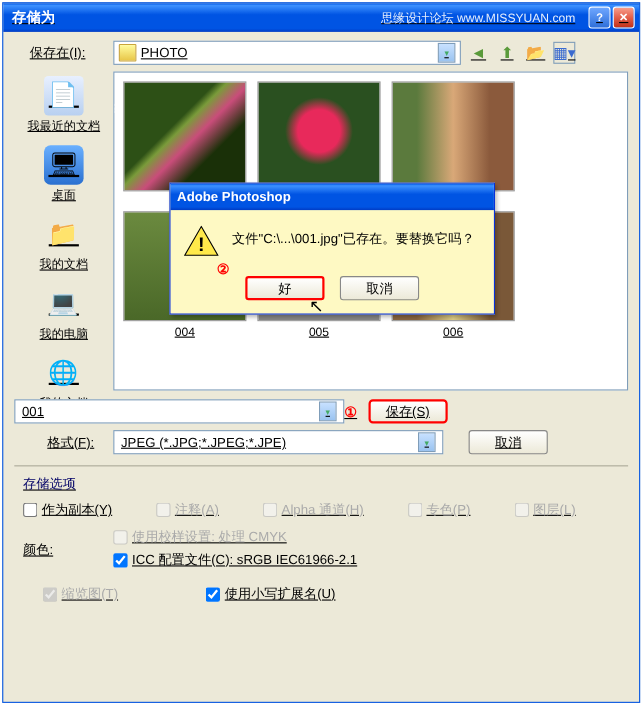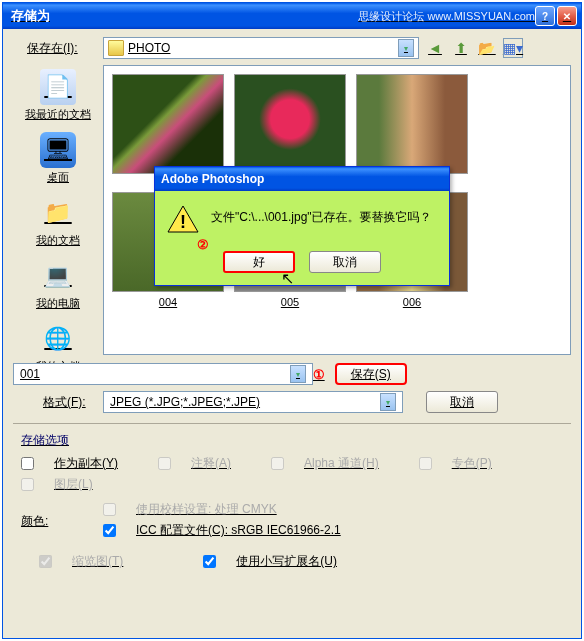--- a/index.html
+++ b/index.html
@@ -1,20 +1,20 @@
 <!DOCTYPE html>
 <html><head>
 <meta charset="utf-8">
 <style>
 * { box-sizing: border-box; margin: 0; padding: 0; }
 body { font-family: "SimSun", "宋体", Arial, sans-serif; font-size: 12px; background: #fff; width: 584px; height: 641px; overflow: hidden; }
 .window { width: 580px; height: 637px; background: #ece9d8; border: 1px solid #0054e3; margin: 2px; text-decoration: underline; }
 .titlebar { height: 26px; background: linear-gradient(to bottom, #0058e6 0%, #3d91ff 8%, #0054e3 40%, #0054e3 88%, #003bc4 100%); display: flex; align-items: center; padding: 0 4px; color: white; font-weight: bold; }
 .titlebar-title { flex: 1; font-size: 13px; padding-left: 4px; }
-.titlebar-right { font-size: 11px; font-weight: normal; opacity: 0.9; margin-right: 0; }
+.titlebar-right { font-size: 11px; font-weight: normal; opacity: 0.9; margin-right: 12px; }
 .titlebar-btns { display: flex; gap: 2px; }
 .tb-btn { width: 20px; height: 20px; background: linear-gradient(to bottom, #f89e8c, #e35f4a, #c13018); border: 1px solid #fff; border-radius: 3px; display: flex; align-items: center; justify-content: center; color: white; font-weight: bold; font-size: 10px; }
 .tb-btn.help { background: linear-gradient(to bottom, #6fa7ff, #2e6fd9); }
 .body-area { padding: 8px 10px; }
 .row { display: flex; align-items: center; margin-bottom: 6px; }
 .row-label { width: 90px; }
 .combo { flex: 1; height: 22px; background: white; border: 1px solid #7f9db9; display: flex; align-items: center; padding: 0 4px; margin-right: 6px; }
 .combo-arrow { width: 16px; height: 18px; background: linear-gradient(#c8e1ff,#9ac3f0); border: 1px solid #7f9db9; margin-left: auto; display: flex; align-items: center; justify-content: center; font-size: 8px; color: #4a6; }
 .icon-small { width: 16px; height: 16px; display: inline-block; margin-right: 4px; }
 .folder-icon { background: linear-gradient(#fffb9c, #e8c648); border: 1px solid #c9a43a; border-radius: 1px; }
@@ -44,26 +44,26 @@
 .btn { width: 72px; height: 22px; background: linear-gradient(#fff, #ece9d8); border: 1px solid #888; border-radius: 3px; margin-left: 8px; display: flex; align-items: center; justify-content: center; }
 .btn.highlight { border: 2px solid #ff0000; border-radius: 4px; }
 .marker { color: #ff0000; font-weight: bold; font-size: 13px; margin-right: 2px; }
 .divider { border-top: 1px solid #aca899; margin: 10px 0 8px; }
 .options-group { padding: 0 8px; }
 .opt-title { color: #006; font-weight: normal; margin-bottom: 6px; }
 .opt-row { display: flex; margin-bottom: 4px; }
 .opt-label { width: 82px; color: #888; padding-top: 2px; }
 .opt-label.active { color: #000; }
 .opt-checks { display: flex; flex-wrap: wrap; gap: 4px 40px; flex: 1; }
-.chk { display: flex; align-items: center; gap: 20px; color: #aaa; }
+.chk { display: flex; align-items: center; gap: 4px; color: #aaa; }
 .chk.active { color: #000; }
 .chk input { width: 13px; height: 13px; }
 .bottom-chks { display: flex; gap: 80px; margin-top: 14px; padding-left: 18px; }
 
-.dialog { position: absolute; left: 154px; top: 166px; width: 296px; background: #bef264; border: 1px solid #0831d9; box-shadow: 2px 2px 4px rgba(0,0,0,0.3); z-index: 10; }
+.dialog { position: absolute; left: 154px; top: 166px; width: 296px; background: #fef9c3; border: 1px solid #0831d9; box-shadow: 2px 2px 4px rgba(0,0,0,0.3); z-index: 10; }
 .dialog-title { height: 24px; background: linear-gradient(to bottom, #0058e6 0%, #3d91ff 8%, #0054e3 40%, #0054e3 88%, #003bc4 100%); color: white; font-weight: bold; display: flex; align-items: center; padding: 0 6px; font-size: 12px; }
 .dialog-body { padding: 14px 12px 12px; }
 .dialog-msg { display: flex; gap: 12px; align-items: flex-start; margin-bottom: 18px; }
 .warn-icon { width: 32px; height: 28px; position: relative; }
 .warn-icon svg { width: 32px; height: 28px; }
 .dialog-btns { display: flex; justify-content: center; gap: 14px; position: relative; }
 .dlg-btn { width: 72px; height: 22px; background: linear-gradient(#fff,#ece9d8); border: 1px solid #888; border-radius: 3px; display: flex; align-items: center; justify-content: center; }
 .dlg-btn.ok { border: 2px solid #ff0000; }
 .marker2 { position: absolute; left: 30px; top: -14px; color: #ff0000; font-weight: bold; font-size: 13px; }
 .cursor { position: absolute; left: 114px; top: 18px; font-size: 16px; pointer-events: none; }

